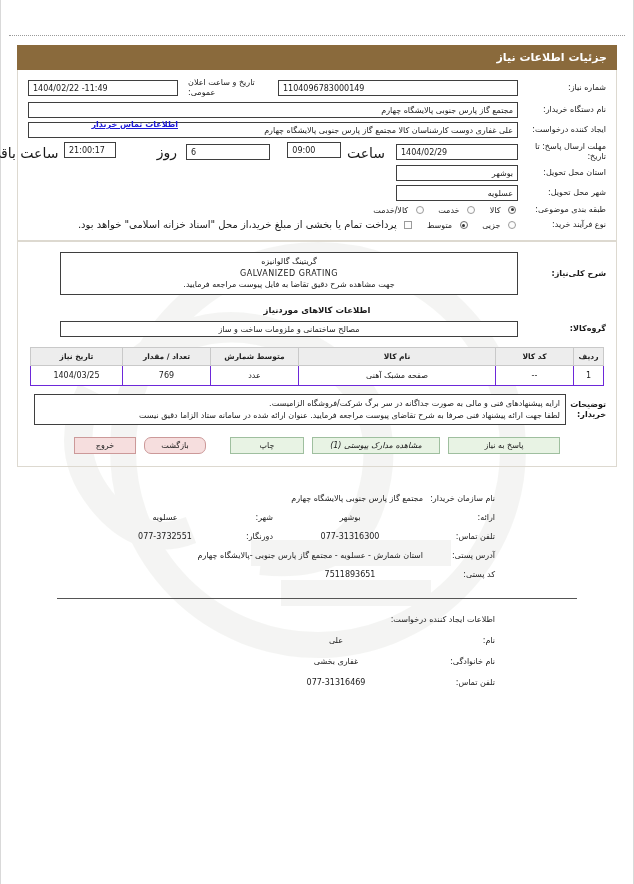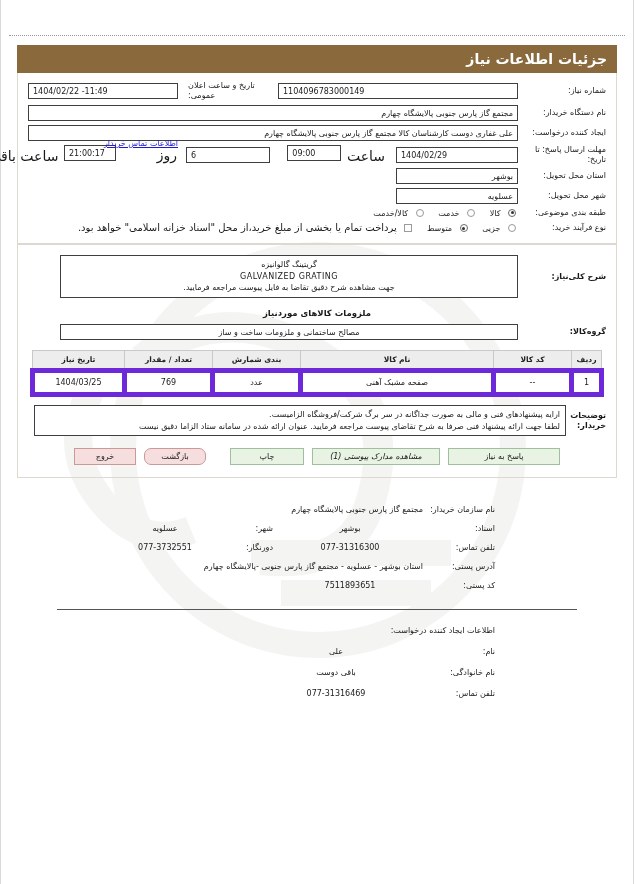--- a/index.html
+++ b/index.html
@@ -39,21 +39,21 @@
     position: absolute;
     top: 35px; left: 8px; right: 8px;
     border-top: 1px dotted #9a9a9a;
     height: 0;
   }
   
   .bar {
     background: #8a6a3c;
     color: #ffffff;
     font-weight: bold;
-    font-size: 14px;
+    font-size: 11px;
     padding: 6px 10px 6px 10px;
     text-align: right;
     box-sizing: border-box;
   }
   .panel {
     border: 1px solid #ddd9d0;
     border-top: none;
     background: rgba(255,255,255,0.0);
     box-sizing: border-box;
   }
@@ -159,21 +159,21 @@
   table.items th {
     background: #ededed;
     border: 1px solid #c9c9c9;
     font-size: 7.5px;
     font-weight: bold;
     padding: 4px 2px;
     text-align: center;
     color: #222;
   }
   table.items td {
-    border: 5px solid #6d28d9;
+    border: 1px solid #6d28d9;
     font-size: 8px;
     padding: 5px 2px;
     text-align: center;
     background: #fff;
   }
   
   .btnrow {
     display: flex;
     justify-content: center;
     gap: 8px;
@@ -274,21 +274,21 @@
           <td class="lbl">نام دستگاه خریدار:</td>
           <td colspan="5">
             <span class="inp">مجتمع گاز پارس جنوبی  پالایشگاه چهارم</span>
           </td>
         </tr>
 
         <tr>
           <td class="lbl tight">ایجاد کننده درخواست:</td>
           <td colspan="5" style="position:relative;">
             <span class="inp">علی غفاری دوست  کارشناسان کالا مجتمع گاز پارس جنوبی  پالایشگاه چهارم</span>
-            <a class="link" style="position:absolute; right:344px; top:16px;">اطلاعات تماس خریدار</a>
+            <a class="link" style="position:absolute; right:344px; top:0;font-weight:bold;">اطلاعات تماس خریدار</a>
           </td>
         </tr>
 
         <tr>
           <td class="lbl tight">مهلت ارسال پاسخ: تا تاریخ:</td>
           <td>
             <span class="inp ltr">1404/02/29</span>
           </td>
           <td style="white-space:nowrap;">
             <span class="inline-lbl">ساعت</span>
@@ -375,21 +375,21 @@
             <div class="box c">
               <div>گریتینگ گالوانیزه</div>
               <div class="en">GALVANIZED   GRATING</div>
               <div>جهت مشاهده شرح دقیق تقاضا به فایل پیوست مراجعه فرمایید.</div>
             </div>
           </td>
         </tr>
       </tbody>
         </table>
 
-      <div class="sub-head">ملزومات کالاهای موردنیاز</div>
+      <div class="sub-head">اطلاعات کالاهای موردنیاز</div>
 
       <table class="form">
         <colgroup>
             <col style="width:88px">
             <col>
           </colgroup>
         <tbody>
             <tr>
           <td class="lbl" style="font-weight:bold;">گروه‌کالا:</td>
           <td style="padding-left:36px;">
@@ -407,21 +407,21 @@
               <col>
               <col style="width:88px">
               <col style="width:88px">
               <col style="width:92px">
           </colgroup>
           <thead>
             <tr>
               <th>ردیف</th>
               <th>کد کالا</th>
               <th>نام کالا</th>
-              <th>بندی شمارش</th>
+              <th>متوسط شمارش</th>
               <th>تعداد / مقدار</th>
               <th>تاریخ نیاز</th>
             </tr>
           </thead>
           <tbody>
             <tr>
               <td>1</td>
               <td>--</td>
               <td>صفحه مشبک آهنی</td>
               <td>عدد</td>
@@ -472,38 +472,38 @@
         </colgroup>
         <tbody>
             <tr>
           <td></td>
           <td class="c-lbl">نام سازمان خریدار:</td>
           <td class="c-val" style="text-align:right;">مجتمع گاز پارس جنوبی پالایشگاه چهارم</td>
           <td colspan="3"></td>
         </tr>
         <tr>
           <td></td>
-          <td class="c-lbl">اسناد:</td>
+          <td class="c-lbl">ارائه:</td>
           <td class="c-val" style="text-align:center;">بوشهر</td>
           <td class="c-lbl">شهر:</td>
           <td class="c-val" style="text-align:center;">عسلویه</td>
           <td></td>
         </tr>
         <tr>
           <td></td>
           <td class="c-lbl">تلفن تماس:</td>
           <td class="c-val" style="text-align:center;direction:ltr;">077-31316300</td>
           <td class="c-lbl">دورنگار:</td>
           <td class="c-val" style="text-align:center;direction:ltr;">077-3732551</td>
           <td></td>
         </tr>
         <tr>
           <td></td>
           <td class="c-lbl">آدرس پستی:</td>
-          <td class="c-val" colspan="2" style="text-align:right;white-space:nowrap;">استان بوشهر - عسلویه - مجتمع گاز پارس جنوبی -پالایشگاه چهارم</td>
+          <td class="c-val" colspan="2" style="text-align:right;white-space:nowrap;">استان شمارش - عسلویه - مجتمع گاز پارس جنوبی -پالایشگاه چهارم</td>
           <td colspan="2"></td>
         </tr>
         <tr>
           <td></td>
           <td class="c-lbl">کد پستی:</td>
           <td class="c-val" style="text-align:center;direction:ltr;">7511893651</td>
           <td colspan="3"></td>
         </tr>
       </tbody>
         </table>
@@ -524,21 +524,21 @@
         </tr>
         <tr>
           <td></td>
           <td class="r-lbl">نام:</td>
           <td class="r-val" style="text-align:center;">علی</td>
           <td></td>
         </tr>
         <tr>
           <td></td>
           <td class="r-lbl">نام خانوادگی:</td>
-          <td class="r-val" style="text-align:center;">باقی دوست</td>
+          <td class="r-val" style="text-align:center;">غفاری بخشی</td>
           <td></td>
         </tr>
         <tr>
           <td></td>
           <td class="r-lbl">تلفن تماس:</td>
           <td class="r-val" style="text-align:center;direction:ltr;">077-31316469</td>
           <td></td>
         </tr>
       </tbody>
         </table>

